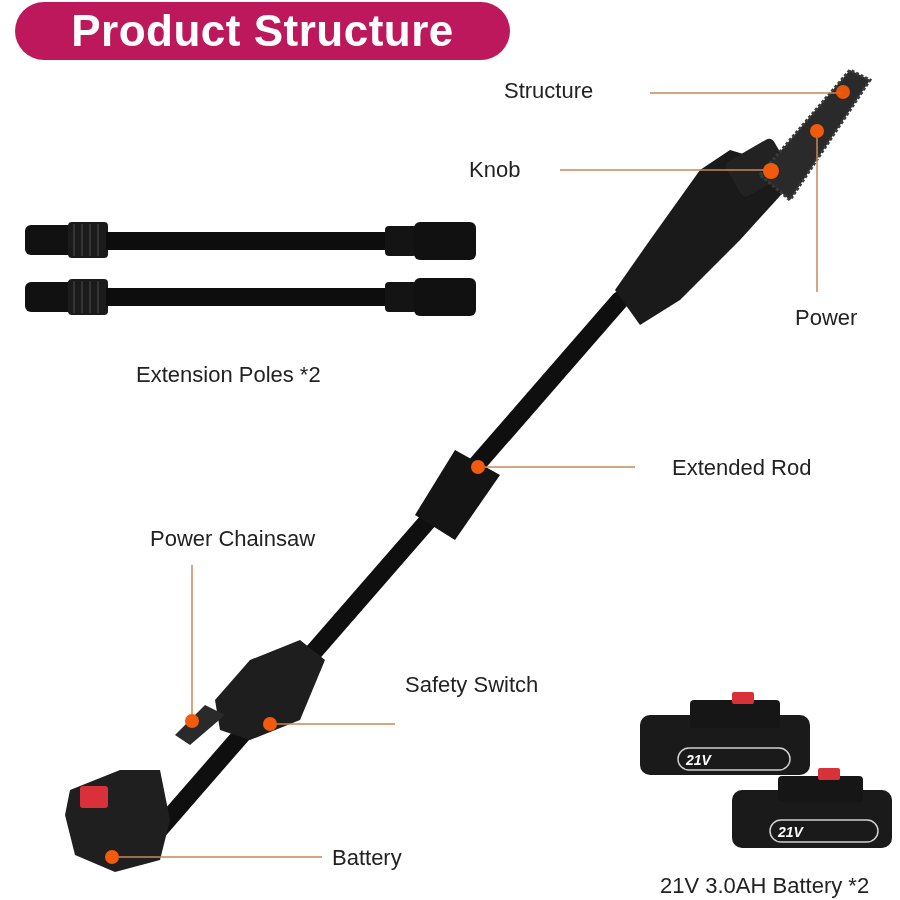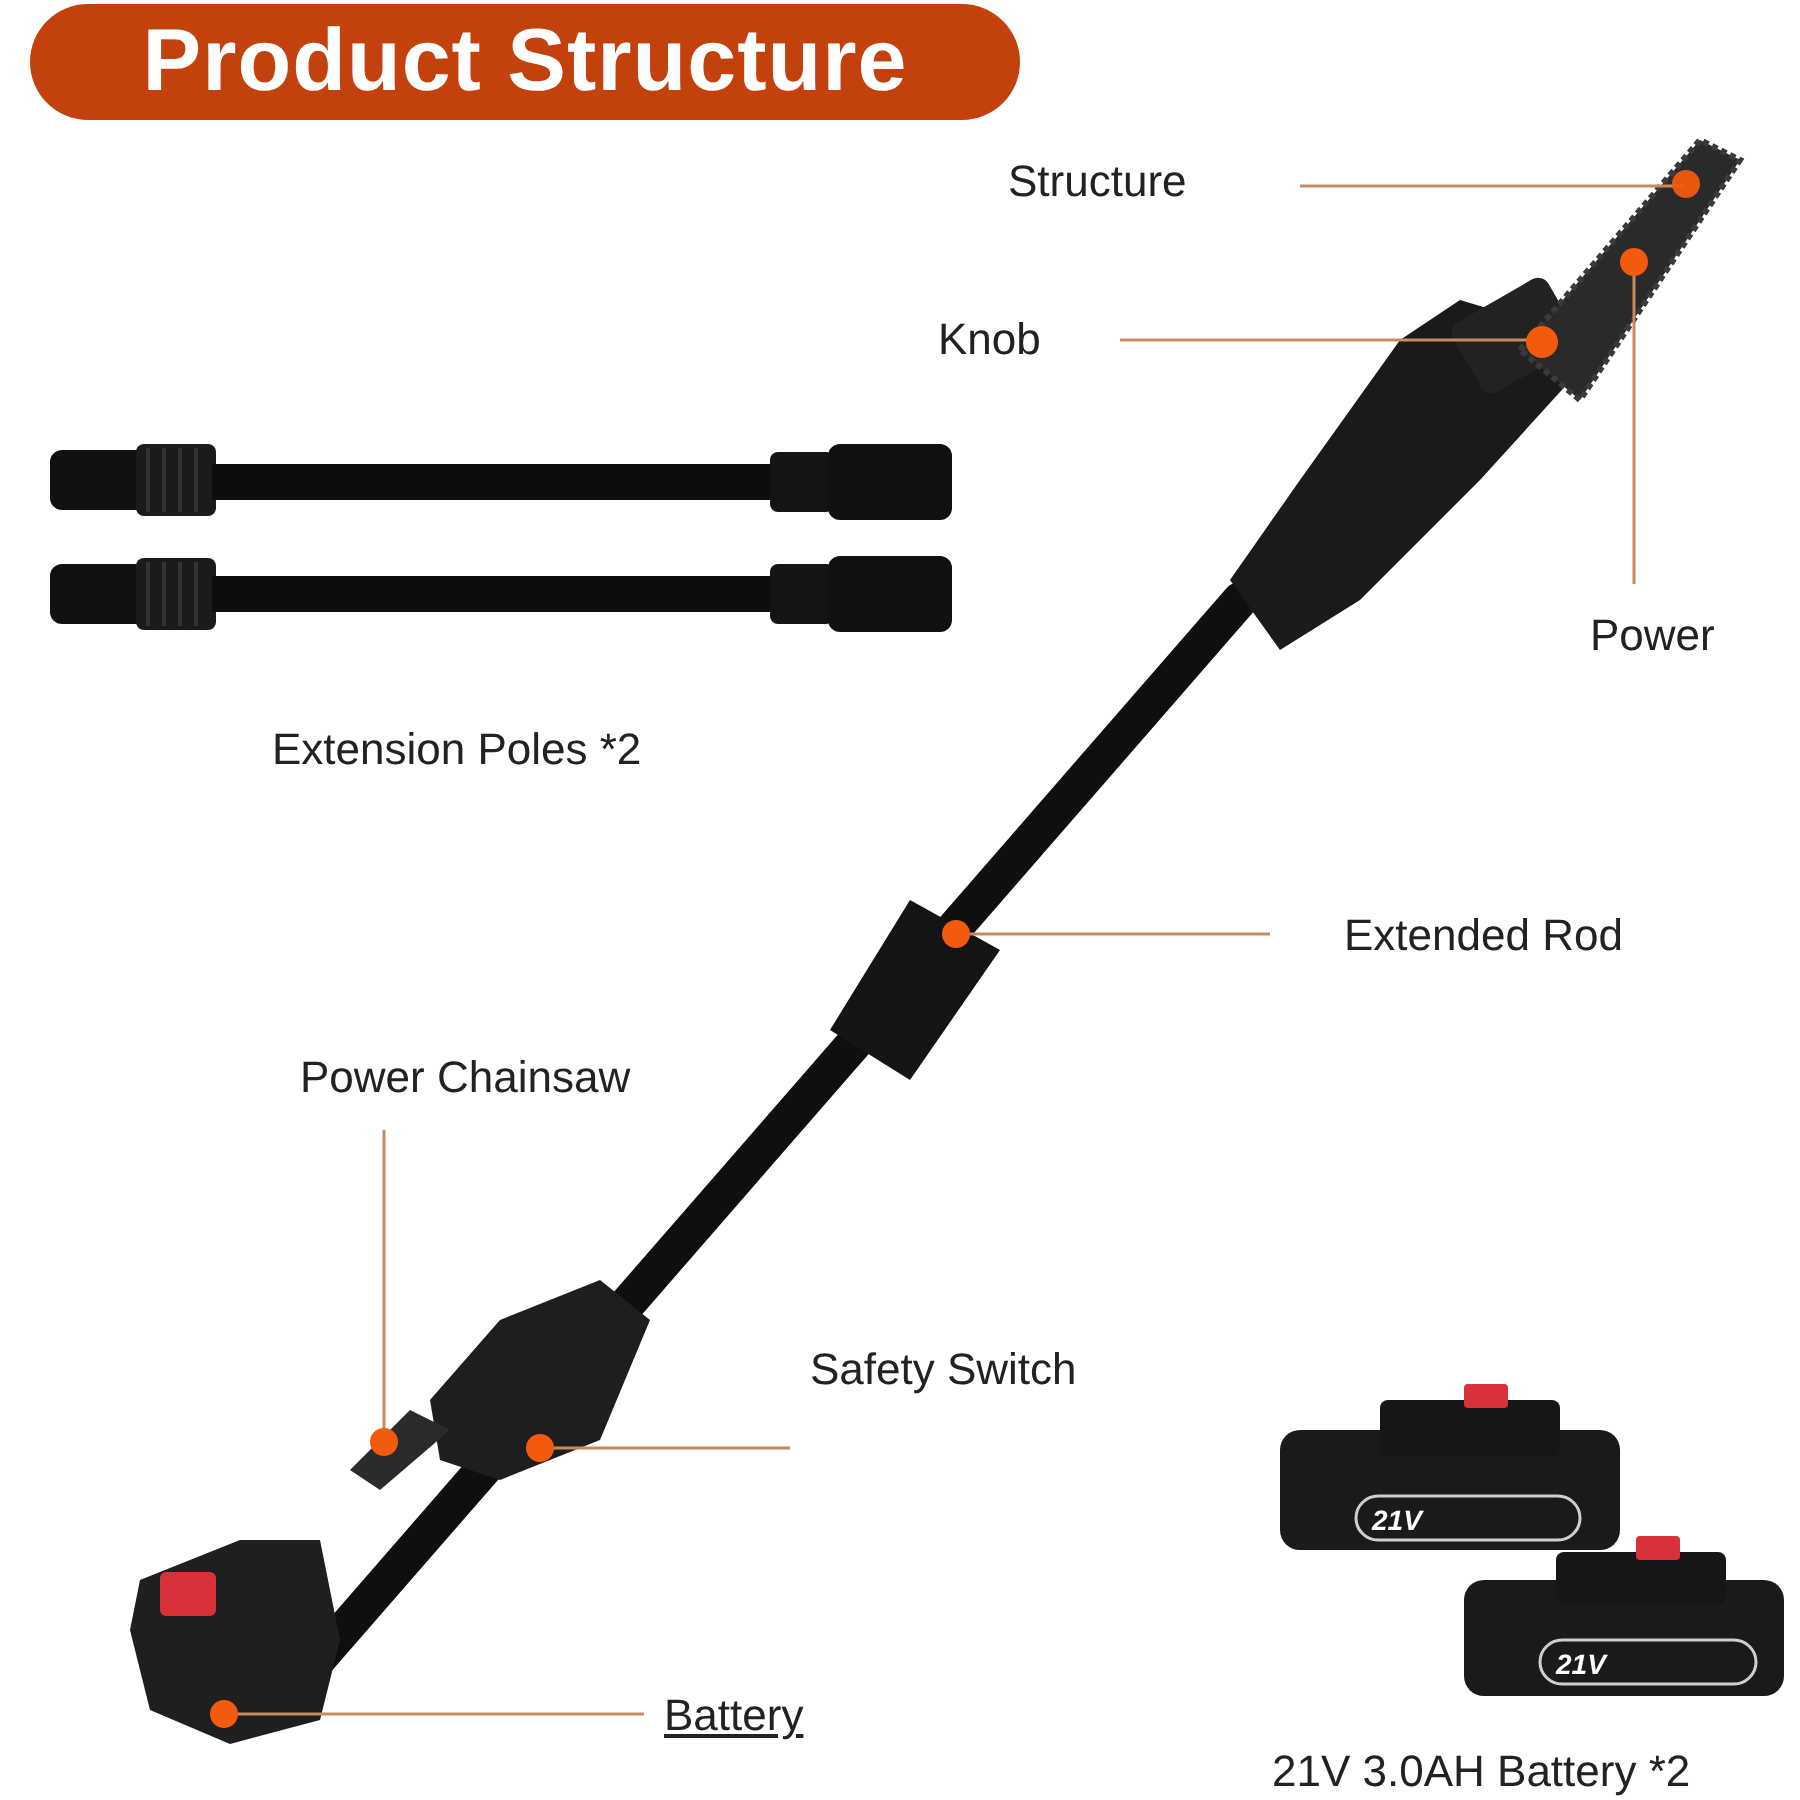--- a/index.html
+++ b/index.html
@@ -1,19 +1,19 @@
 <!DOCTYPE html>
 <html><head>
 <meta charset="utf-8">
 <style>
   html, body { margin:0; padding:0; background:#ffffff; }
   body { width:900px; height:900px; position:relative; overflow:hidden; font-family:"Liberation Sans", sans-serif; }
   .title-pill {
     position:absolute; left:15px; top:2px; width:495px; height:58px;
-    background:#c2410c; border-radius:29px;
+    background:#be185d; border-radius:29px;
     display:flex; align-items:center; justify-content:center;
   }
   .title-text { color:#ffffff; font-weight:bold; font-size:44px; letter-spacing:0.5px; }
   .lbl { position:absolute; color:#222; font-size:22px; white-space:nowrap; }
   svg.art { position:absolute; left:0; top:0; }
 </style>
 </head>
 <body>
 
 <div class="title-pill">
@@ -103,14 +103,14 @@
   </g>
 </svg>
 
 <span class="lbl" style="left:504px; top:78px;">Structure</span>
 <span class="lbl" style="left:469px; top:157px;">Knob</span>
 <span class="lbl" style="left:795px; top:305px;">Power</span>
 <span class="lbl" style="left:136px; top:333px;margin-top:29px;">Extension Poles *2</span>
 <span class="lbl" style="left:642px; top:455px;margin-left:30px;">Extended Rod</span>
 <span class="lbl" style="left:150px; top:526px;">Power Chainsaw</span>
 <span class="lbl" style="left:405px; top:672px;">Safety Switch</span>
-<span class="lbl" style="left:332px; top:845px;text-decoration:underline;">Battery</span>
-<span class="lbl" style="left:636px; top:873px;">21V 3.0AH Battery *2</span>
+<span class="lbl" style="left:332px; top:845px;">Battery</span>
+<span class="lbl" style="left:660px; top:873px;">21V 3.0AH Battery *2</span>
 
 </body></html>

